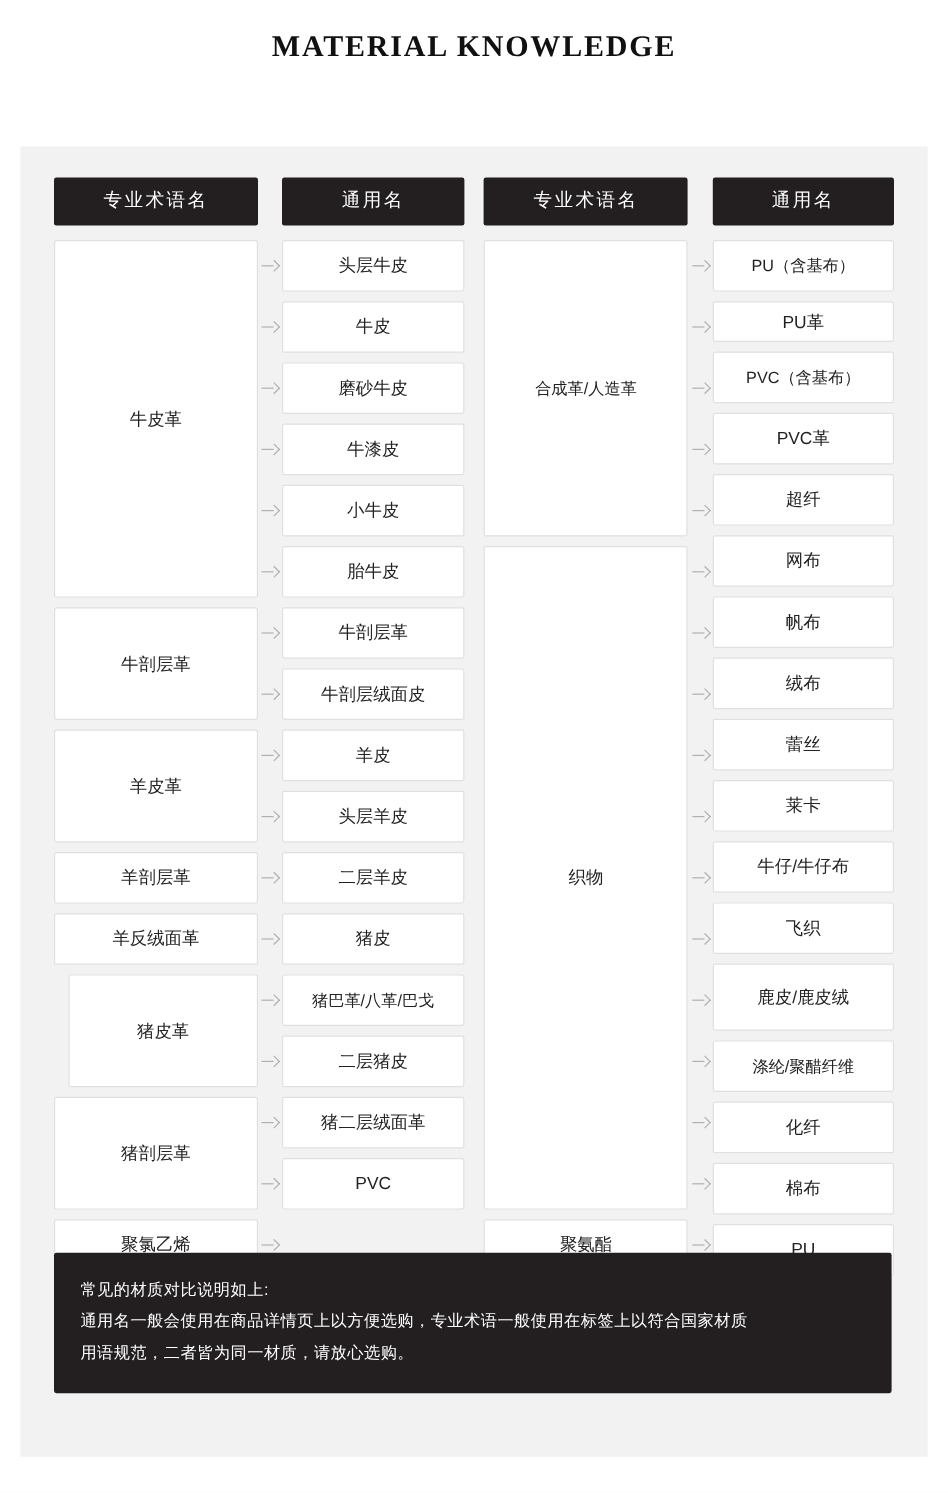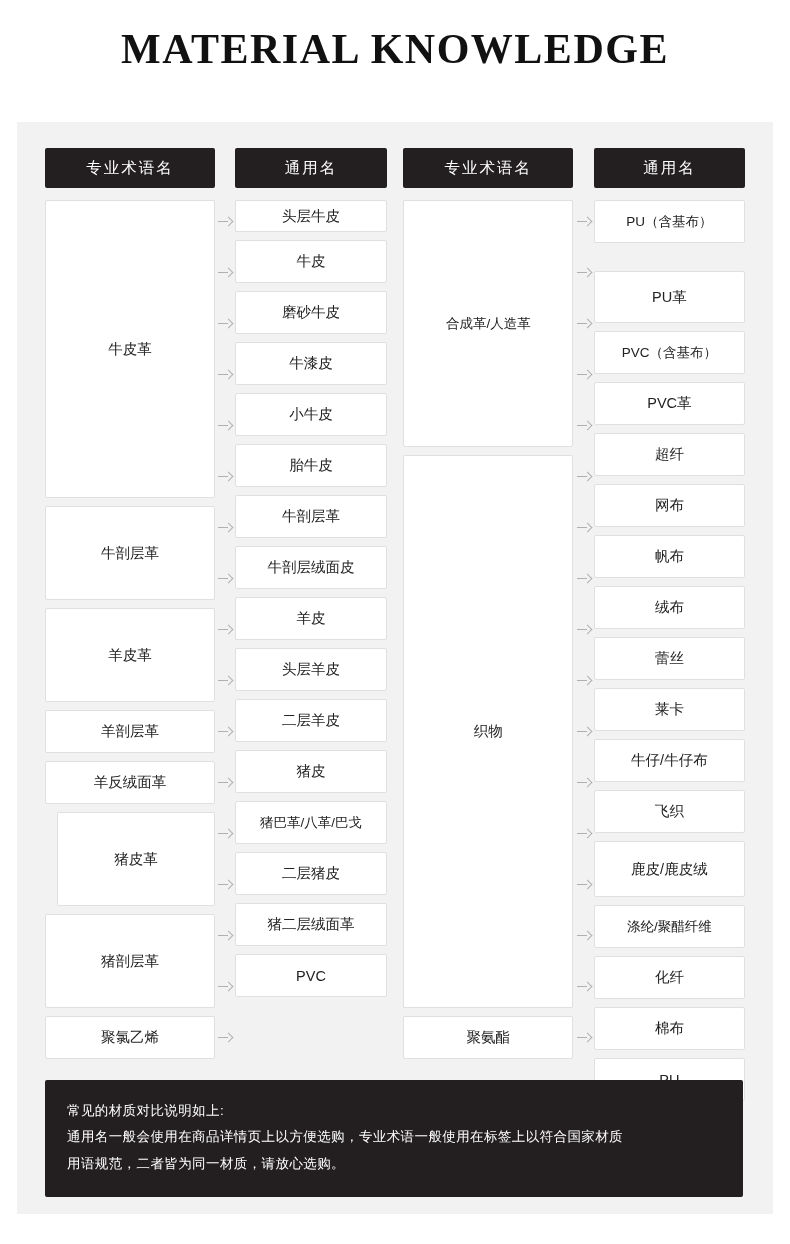--- a/index.html
+++ b/index.html
@@ -9,21 +9,21 @@
     font-family:"Liberation Sans","DejaVu Sans",sans-serif;
     color:#1a1a1a;
     overflow:hidden;
   }
   .page{position:relative;width:790px;height:1244px;}
 
   
   .header{padding-top:26px;text-align:center;}
   .title-en{
     font-family:"Liberation Serif","DejaVu Serif",serif;
-    font-size:42px;font-weight:700;letter-spacing:1.5px;color:#111;
+    font-size:25px;font-weight:700;letter-spacing:1.5px;color:#111;
     line-height:1.1;
   }
   .title-cn{
     margin-top:10px;
     font-size:17px;color:#222;letter-spacing:3px;
   }
   .title-cn .dash{display:inline-block;padding:0 6px;color:#333;}
 
   
   .panel{
@@ -85,21 +85,21 @@
     content:"";position:absolute;left:0;top:4.5px;width:10px;height:1px;background:#b0b0b0;
   }
   .arr:after{
     content:"";position:absolute;left:7px;top:1.5px;width:6px;height:6px;
     border-top:1px solid #b0b0b0;border-right:1px solid #b0b0b0;
     transform:rotate(45deg);
   }
 
   
   .note{
-    position:absolute;left:45px;top:1080px;
+    position:absolute;left:45px;top:1044px;
     width:698px;
     background:#231f20;color:#fff;
     border-radius:2px;
     padding:18px 22px 20px 22px;
     box-sizing:border-box;
     font-size:13.5px;line-height:1.95;
     letter-spacing:0.4px;
   }
 </style>
 </head>
@@ -182,21 +182,21 @@
             <span class="arr"></span>
           </div>
           <div class="arrowslot" style="height: 43px;">
             <span class="arr"></span>
           </div>
           <div class="arrowslot" style="height: 43px;">
             <span class="arr"></span>
           </div>
         </div>
       <div class="stack c-common" id="left-commons">
-          <div class="cell" style="height: 32px;">头层牛皮</div>
+          <div class="cell" style="height: 43px;">头层牛皮</div>
           <div class="cell" style="height: 43px;">牛皮</div>
           <div class="cell" style="height: 43px;">磨砂牛皮</div>
           <div class="cell" style="height: 43px;">牛漆皮</div>
           <div class="cell" style="height: 43px;">小牛皮</div>
           <div class="cell" style="height: 43px;">胎牛皮</div>
           <div class="cell" style="height: 43px;">牛剖层革</div>
           <div class="cell" style="height: 43px;">牛剖层绒面皮</div>
           <div class="cell" style="height: 43px;">羊皮</div>
           <div class="cell" style="height: 43px;">头层羊皮</div>
           <div class="cell" style="height: 43px;">二层羊皮</div>
@@ -260,21 +260,21 @@
           </div>
           <div class="arrowslot" style="height: 43px;">
             <span class="arr"></span>
           </div>
           <div class="arrowslot" style="height: 43px;">
             <span class="arr"></span>
           </div>
         </div>
       <div class="stack c-common" id="right-commons">
           <div class="cell small" style="height: 43px;">PU（含基布）</div>
-          <div class="cell" style="height: 52px; margin-top: 20px;">PU革</div>
+          <div class="cell" style="height: 34px;">PU革</div>
           <div class="cell small" style="height: 43px;">PVC（含基布）</div>
           <div class="cell" style="height: 43px;">PVC革</div>
           <div class="cell" style="height: 43px;">超纤</div>
           <div class="cell" style="height: 43px;">网布</div>
           <div class="cell" style="height: 43px;">帆布</div>
           <div class="cell" style="height: 43px;">绒布</div>
           <div class="cell" style="height: 43px;">蕾丝</div>
           <div class="cell" style="height: 43px; text-align: center;">莱卡</div>
           <div class="cell" style="height: 43px;">牛仔/牛仔布</div>
           <div class="cell" style="height: 43px;">飞织</div>

